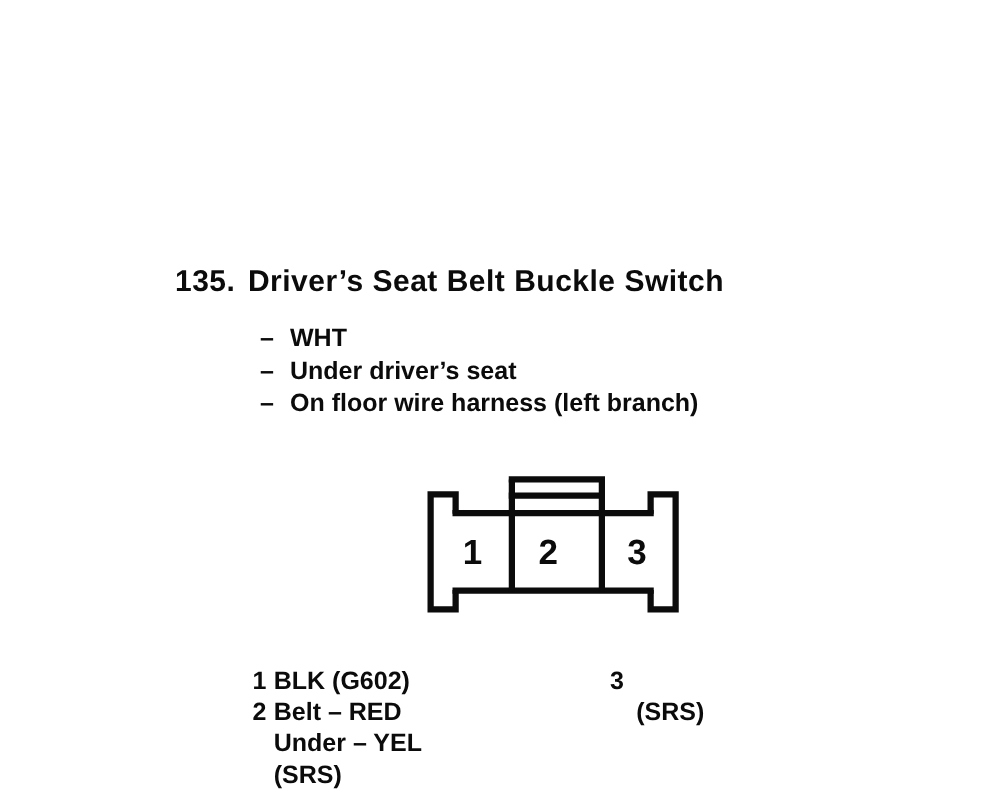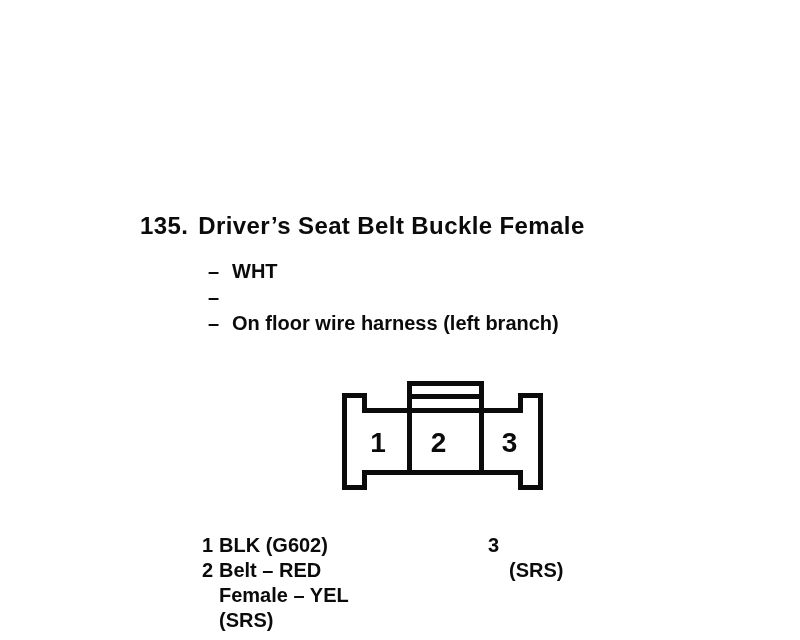--- a/index.html
+++ b/index.html
@@ -29,30 +29,31 @@
   .pins-left .pin-num{flex:0 0 17px;}
   .pins-right .pin-num{flex:0 0 21px;}
 </style>
 </head>
 <body>
 
 <div class="page">
 
   <div class="figure-header">
     <span class="figure-number">135.</span>
-    <span class="figure-title">Driver’s Seat Belt Buckle Female</span>
+    <span class="figure-title">Driver’s Seat Belt Buckle Switch</span>
   </div>
 
   <div class="notes">
     <div class="note-row">
       <span class="note-dash">–</span>
       <span class="note-text">WHT</span>
     </div>
     <div class="note-row">
       <span class="note-dash">–</span>
+      <span class="note-text">Under driver’s seat</span>
     </div>
     <div class="note-row">
       <span class="note-dash">–</span>
       <span class="note-text">On floor wire harness (left branch)</span>
     </div>
   </div>
 
   <svg class="connector-svg" width="220" height="130" viewBox="0 0 220 130" aria-hidden="true">
     <path d="M 34.5 41 V 25.5 H 14.5 V 117.5 H 34.5 V 102"></path>
     <path d="M 190.5 41 V 25.5 H 210.5 V 117.5 H 190.5 V 102"></path>
@@ -71,21 +72,21 @@
     <div class="pin-row">
       <span class="pin-num">1</span>
       <span class="pin-label">BLK (G602)</span>
     </div>
     <div class="pin-row">
       <span class="pin-num">2</span>
       <span class="pin-label">Belt – RED</span>
     </div>
     <div class="pin-row">
       <span class="pin-num"></span>
-      <span class="pin-label">Female – YEL</span>
+      <span class="pin-label">Under – YEL</span>
     </div>
     <div class="pin-row">
       <span class="pin-num"></span>
       <span class="pin-label">(SRS)</span>
     </div>
   </div>
 
   <div class="pins pins-right">
     <div class="pin-row">
       <span class="pin-num">3</span>

